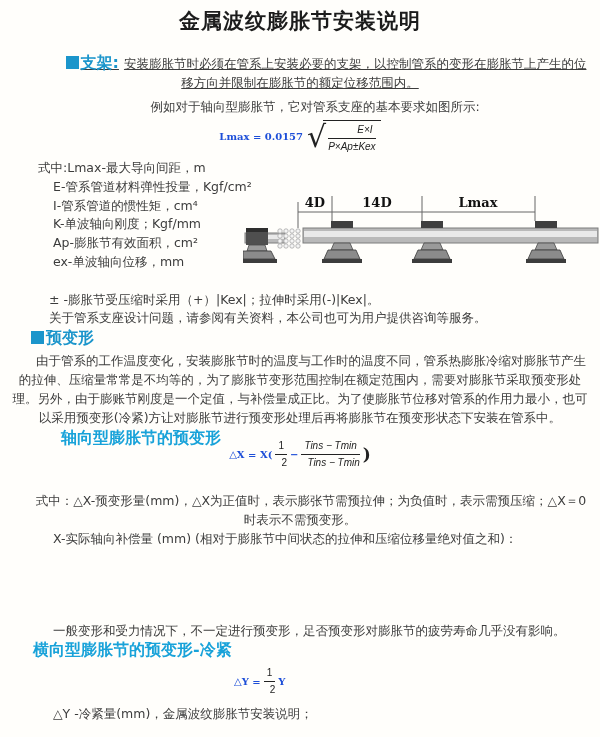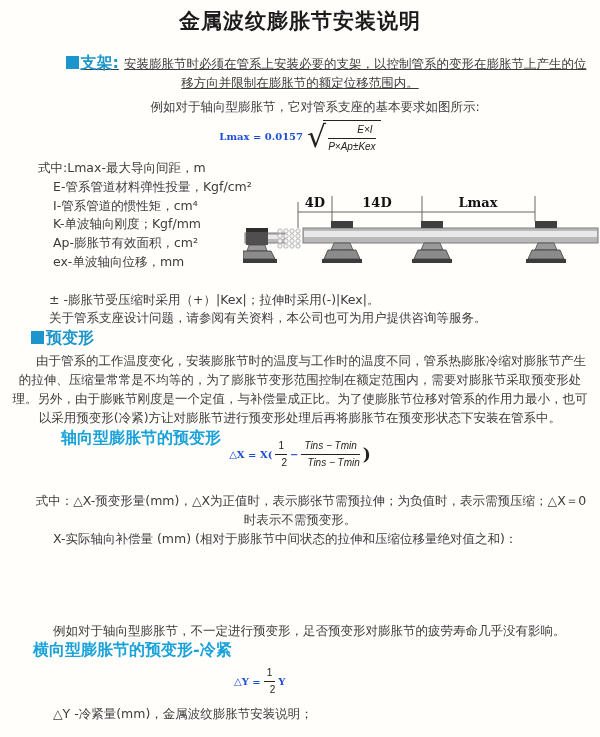--- a/index.html
+++ b/index.html
@@ -189,21 +189,21 @@
       <span class="fd">Tins − Tmin</span>
     </span>
     <span class="f-paren">)</span>
   </div>
 
   <p class="abs para justify" style="top:491px;left:8px;right:8px;text-indent:22px;">式中：△X-预变形量(mm)，△X为正值时，表示膨张节需预拉伸；为负值时，表示需预压缩；△X＝0时表示不需预变形。</p>
 
   <p class="abs para nowrap" style="top:529px;left:53px;">X-实际轴向补偿量 (mm) (相对于膨胀节中间状态的拉伸和压缩位移量绝对值之和)：</p>
 
 
-  <p class="abs para nowrap" style="top:621px;left:53px;">例如对于轴向型膨胀节，不一定进行预变形，足否预变形对膨胀节的疲劳寿命几乎没有影响。</p>
+  <p class="abs para nowrap" style="top:621px;left:53px;">一般变形和受力情况下，不一定进行预变形，足否预变形对膨胀节的疲劳寿命几乎没有影响。</p>
 
   <div class="abs sub-head" style="top:640px;left:33px;">横向型膨胀节的预变形-冷紧</div>
 
   <div class="abs" style="top:666px;left:234px;display:flex;align-items:center;">
     <span class="formula-text">△Y =</span>
     <span class="frac">
       <span class="fn">1</span>
       <span class="fd">2</span>
     </span>
     <span class="formula-text">Y</span>

